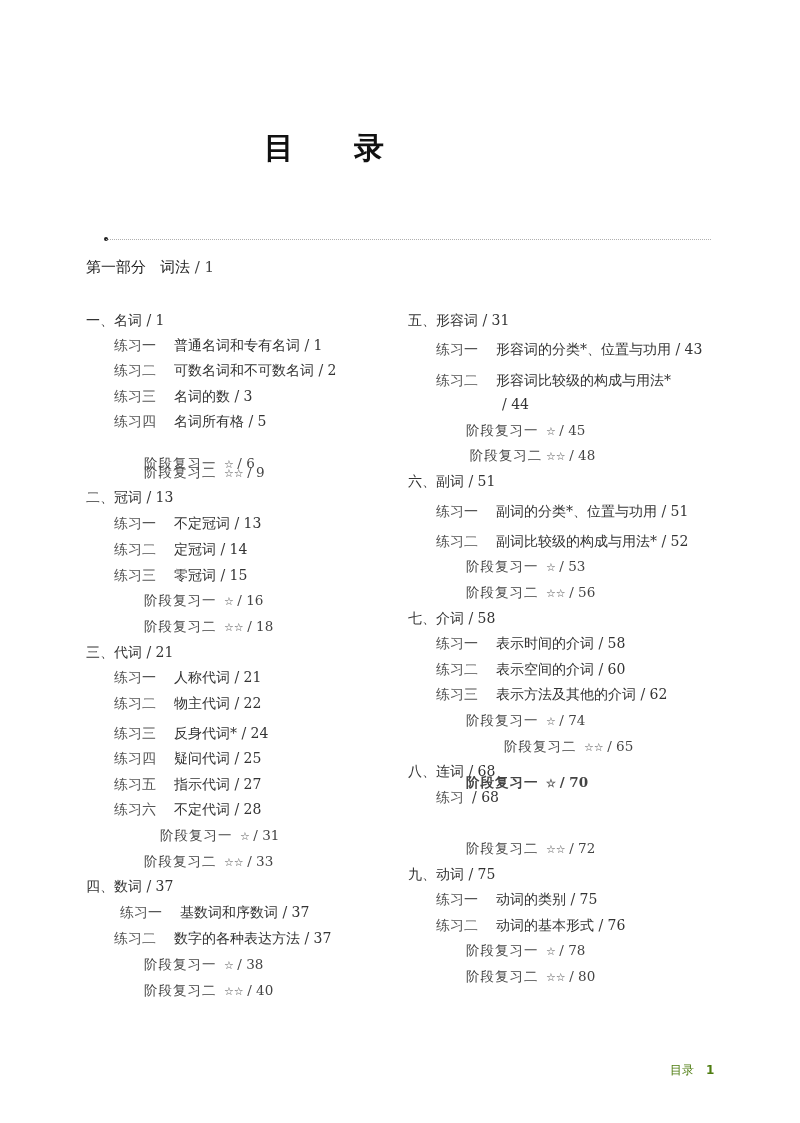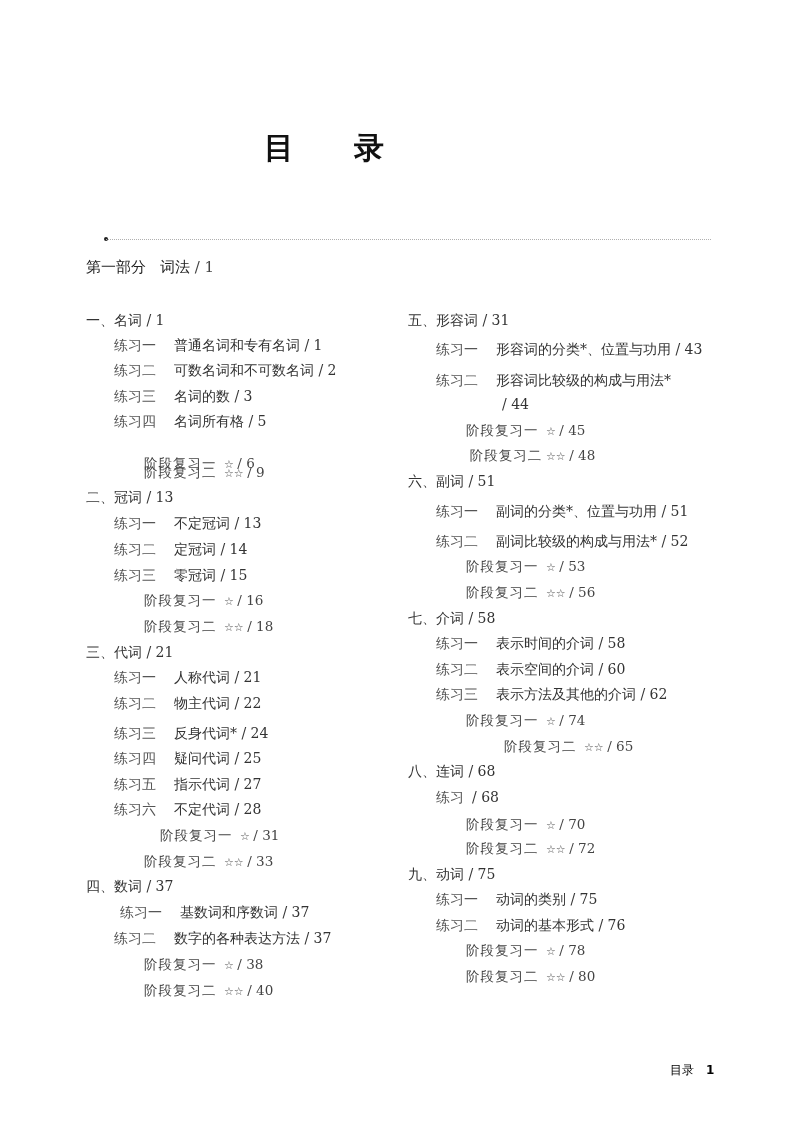--- a/index.html
+++ b/index.html
@@ -32,21 +32,21 @@
     .row {
       position: absolute; white-space: nowrap; font-size: 14px; line-height: 18px;
       color: #333;
     }
     .lv0 { }
     .lv1 .code { display: inline-block; width: 60px; color: #555; }
     .lv2 { font-size: 13.5px; color: #444; }
     .lv2 .code { display: inline-block; width: 80px; letter-spacing: 1px; }
     .stars { font-size: 11px; color: #555; }
     .footer {
-      position: absolute; top: 1062px; left: 670px; font-size: 12px; color: #000000;
+      position: absolute; top: 1062px; left: 670px; font-size: 12px; color: #4d7c0f;
       font-family: "DejaVu Sans", "Liberation Sans", sans-serif;
     }
     .footer .num { font-weight: bold; margin-left: 12px; }
   </style>
 </head>
 <body>
 
 <div class="title">
   <span>目</span><span class="gap"></span><span>录</span>
 </div>
@@ -100,21 +100,21 @@
     <div class="row lv2" style="left: 466px; top: 557px;"><span class="code">阶段复习一</span><span class="stars">☆ </span><span>/ 53</span></div>
     <div class="row lv2" style="left: 466px; top: 583px;"><span class="code">阶段复习二</span><span class="stars">☆☆ </span><span>/ 56</span></div>
     <div class="row lv0" style="left: 408px; top: 609px;"><span>七、介词 / 58</span></div>
     <div class="row lv1" style="left: 436px; top: 634px;"><span class="code">练习一</span><span>表示时间的介词 / 58</span></div>
     <div class="row lv1" style="left: 436px; top: 660px;"><span class="code">练习二</span><span>表示空间的介词 / 60</span></div>
     <div class="row lv1" style="left: 436px; top: 685px;"><span class="code">练习三</span><span>表示方法及其他的介词 / 62</span></div>
     <div class="row lv2" style="left: 466px; top: 711px;"><span class="code">阶段复习一</span><span class="stars">☆ </span><span>/ 74</span></div>
     <div class="row lv2" style="left: 466px; top: 737px; margin-left: 38px;"><span class="code">阶段复习二</span><span class="stars">☆☆ </span><span>/ 65</span></div>
     <div class="row lv0" style="left: 408px; top: 762px;"><span>八、连词 / 68</span></div>
     <div class="row lv1" style="left: 436px; top: 788px;"><span class="code" style="width: 36px;">练习</span><span>/ 68</span></div>
-    <div class="row lv2" style="left: 466px; top: 815px;"><span class="code">阶段复习一</span><span class="stars">☆ </span><span>/ 70</span></div>
+    <div class="row lv2" style="left: 466px; top: 773px; font-weight: bold;"><span class="code">阶段复习一</span><span class="stars">☆ </span><span>/ 70</span></div>
     <div class="row lv2" style="left: 466px; top: 839px;"><span class="code">阶段复习二</span><span class="stars">☆☆ </span><span>/ 72</span></div>
     <div class="row lv0" style="left: 408px; top: 865px;"><span>九、动词 / 75</span></div>
     <div class="row lv1" style="left: 436px; top: 890px;"><span class="code">练习一</span><span>动词的类别 / 75</span></div>
     <div class="row lv1" style="left: 436px; top: 916px;"><span class="code">练习二</span><span>动词的基本形式 / 76</span></div>
     <div class="row lv2" style="left: 466px; top: 941px;"><span class="code">阶段复习一</span><span class="stars">☆ </span><span>/ 78</span></div>
     <div class="row lv2" style="left: 466px; top: 967px;"><span class="code">阶段复习二</span><span class="stars">☆☆ </span><span>/ 80</span></div>
   </div>
 
 <div class="footer">
   <span>目录</span><span class="num">1</span>

